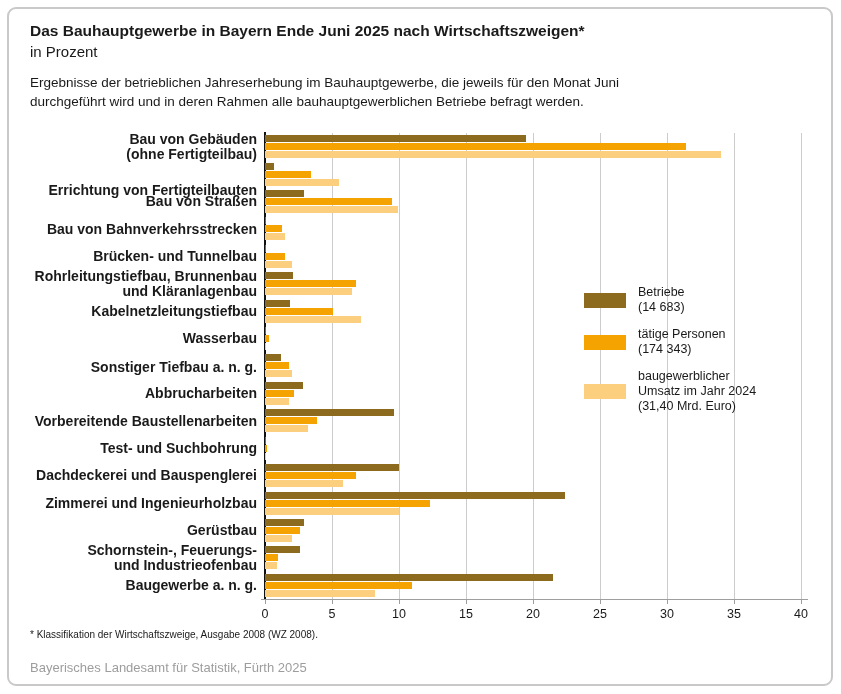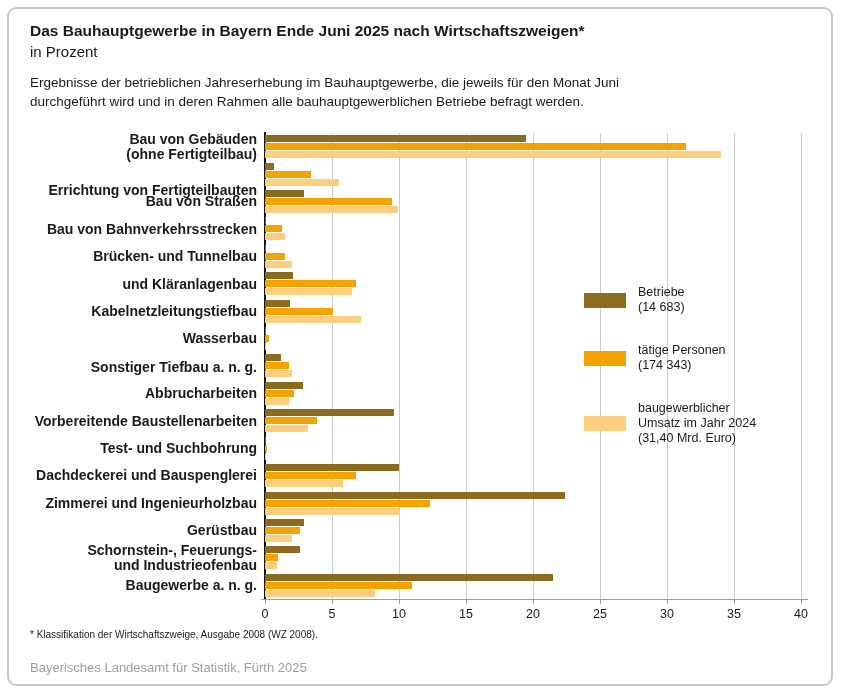--- a/index.html
+++ b/index.html
@@ -18,21 +18,21 @@
   .baseline { position: absolute; left: 252px; top: 590px; width: 547px; height: 1px; background: #9e9e9e; }
   .tick { position: absolute; top: 590px; width: 1px; height: 5px; background: #9e9e9e; }
   .tick-label { position: absolute; top: 598px; transform: translateX(-50%);
     font-size: 12.5px; color: #1a1a1a; }
   .cat-label { position: absolute; left: 0; width: 248px; display: flex; flex-direction: column;
     justify-content: center; align-items: flex-end; text-align: right;
     font-size: 14px; font-weight: bold; line-height: 14.5px; }
   .bar-group { position: absolute; left: 0; width: 100%; display: flex; flex-direction: column;
     justify-content: center; gap: 1px; }
   .bar { height: 7px; }
-  .legend { position: absolute; left: 575px; top: 276px; display: flex; flex-direction: column; gap: 28px; }
+  .legend { position: absolute; left: 575px; top: 276px; display: flex; flex-direction: column; gap: 12px; }
   .legend-item { display: flex; align-items: center; gap: 12px; }
   .legend-swatch { width: 42px; height: 15px; flex: 0 0 auto; }
   .legend-label { font-size: 12.5px; line-height: 15px; }
   .footnote { position: absolute; left: 21px; top: 620px; font-size: 10px; }
   .source { position: absolute; left: 21px; top: 651px; font-size: 13px; color: #9d9d9d; }
 </style>
 </head>
 <body>
 
 <div class="card">
@@ -151,20 +151,21 @@
         <div class="cat-label" style="top: 178.824px; height: 27.4118px;">
           <div>Bau von Straßen</div>
         </div>
         <div class="cat-label" style="top: 206.235px; height: 27.4118px;">
           <div>Bau von Bahnverkehrsstrecken</div>
         </div>
         <div class="cat-label" style="top: 233.647px; height: 27.4118px;">
           <div>Brücken- und Tunnelbau</div>
         </div>
         <div class="cat-label" style="top: 261.059px; height: 27.4118px;">
+          <div>Rohrleitungstiefbau, Brunnenbau</div>
           <div>und Kläranlagenbau</div>
         </div>
         <div class="cat-label" style="top: 288.471px; height: 27.4118px;">
           <div>Kabelnetzleitungstiefbau</div>
         </div>
         <div class="cat-label" style="top: 315.882px; height: 27.4118px;">
           <div>Wasserbau</div>
         </div>
         <div class="cat-label" style="top: 345px; height: 27.4118px;">
           <div>Sonstiger Tiefbau a. n. g.</div>

